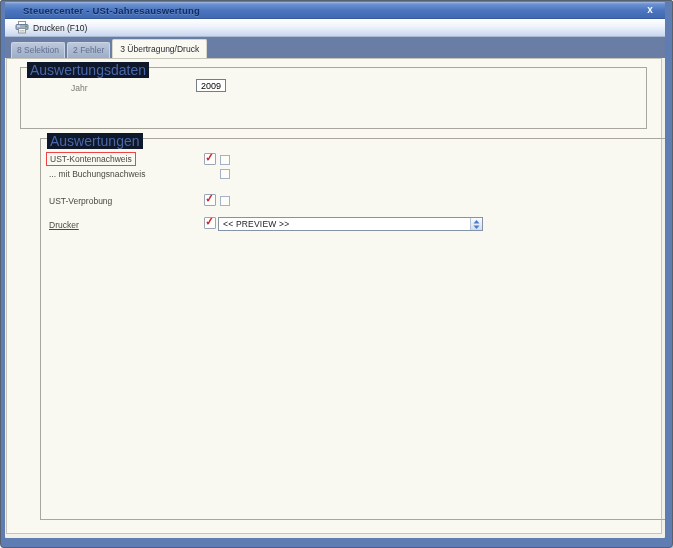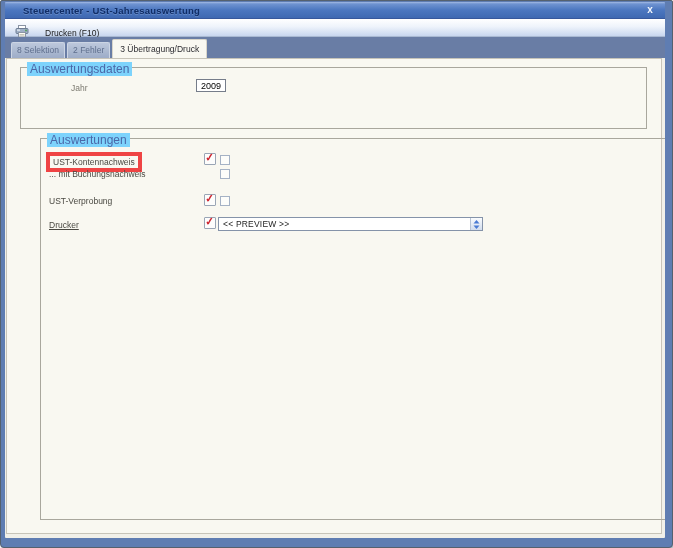--- a/index.html
+++ b/index.html
@@ -35,21 +35,21 @@
     color:#f5f8fd; font-size:10px; font-weight:bold; line-height:14px;
     text-align:center; cursor:default;
   }
   
   .toolbar {
     position:relative; height:18px; flex:0 0 18px;
     background:linear-gradient(180deg,#ffffff 0%,#eef3fb 45%,#d6e1f3 80%,#c8d6ee 100%);
     border-bottom:1px solid #a9b9d2;
     display:flex; align-items:center; padding-left:6px;
   }
-  .print-btn { display:flex; align-items:flex-end; gap:16px; height:20px; padding:0 4px; }
+  .print-btn { display:flex; align-items:center; gap:4px; height:20px; padding:0 4px; }
   .print-btn .lbl { font-size:8.5px; color:#1b1b1b; }
   
   .tabstrip {
     position:relative; height:21px; flex:0 0 21px;
     background:#697da5;
     display:flex; align-items:flex-end; padding-left:6px;
   }
   .tab {
     position:relative; margin-right:2px; border-radius:2px 2px 0 0;
     white-space:nowrap; cursor:default;
@@ -75,29 +75,29 @@
     position:absolute; left:1px; top:0px; right:3px; bottom:4px;
     background:#f9f8f1; border:1px solid #c7c4b9;
   }
   
   .groupbox {
     position:absolute; left:13px; width:627px;
     border:1px solid #a9a79d;
   }
   .groupbox .legend {
     position:absolute; top:-6px; left:6px; padding:0 3px;
-    background:#7dd3fc; font-size:12px; color:#4a67a8;text-align:right;
+    background:#0f172a; font-size:14px; color:#4a67a8;text-align:right;
   }
   .gb-daten { top:8px;  height:62px; }
   .gb-ausw  { top:79px; height:382px;margin-left:20px; }
 
   .field-label { position:absolute; font-size:8.5px; color:#4a4942; }
   .field-label.dim { color:#7c7a70; }
   .focus-rect {
-    border:4px solid #ef4444; padding:1px 3px; background:transparent;
+    border:1px solid #ef4444; padding:1px 3px; background:transparent;
   }
   .year-input {
     position:absolute; width:30px; height:13px;
     border:1px solid #767d8a; background:#ffffff;
     font-family:"Liberation Sans",sans-serif; font-size:9px; color:#000;
     text-align:center; padding:3px;
   }
   
   .sel-icon {
     position:absolute; width:12px; height:12px;

